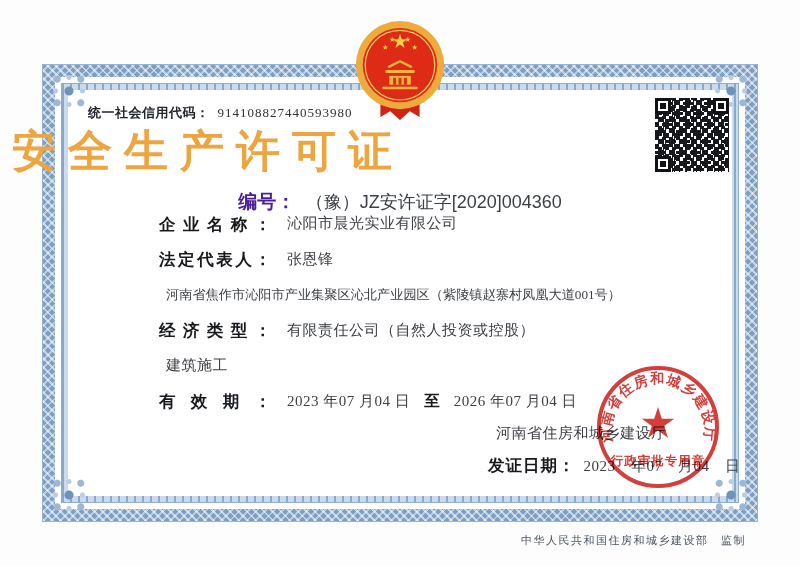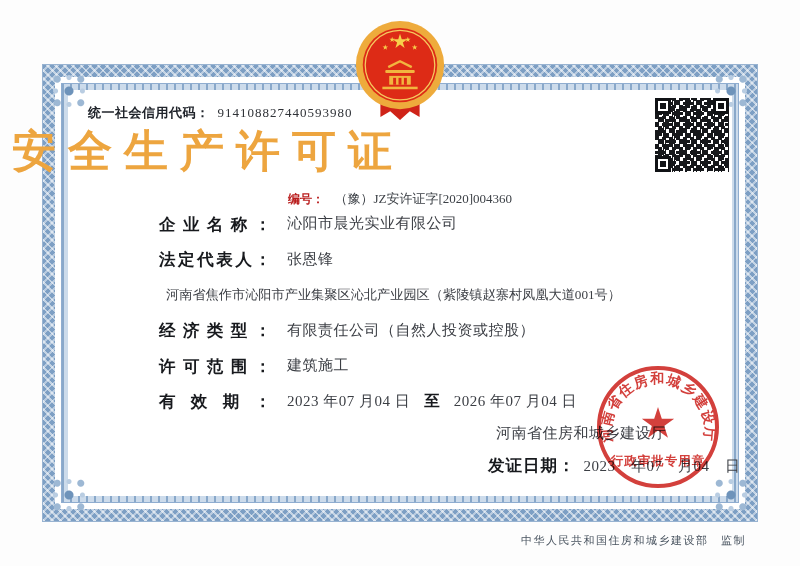--- a/index.html
+++ b/index.html
@@ -51,22 +51,22 @@
   .credit-label{font-size:13px;font-weight:bold;color:#20242b;letter-spacing:.5px;}
   .credit-value{margin-left:8px;font-family:"Liberation Serif","DejaVu Serif",serif;font-size:13px;color:#2e3136;letter-spacing:1px;}
 
   
   .title{
     position:absolute;left:0;right:0;top:122px;z-index:3;
     text-align:left;font-size:44px;font-weight:bold;color:#eda53f;
     letter-spacing:12px;text-indent:12px;
   }
   .serial-row{position:absolute;left:0;right:0;top:189px;z-index:3;text-align:center;}
-  .serial-label{font-size:12px;font-weight:bold;color:#b91c1c;}
-  .serial-value{font-family:Liberation Serif, serif;font-size:13px;color:#3c4046;margin-left:6px;}
+  .serial-label{font-size:19px;font-weight:bold;color:#4c1d95;}
+  .serial-value{font-family:Liberation Sans, sans-serif;font-size:18px;color:#3c4046;margin-left:6px;}
 
   
   .qr{
     position:absolute;left:655px;top:98px;width:74px;height:74px;z-index:3;
     background:
       repeating-conic-gradient(#16181b 0% 25%, rgba(0,0,0,0) 0% 50%) 0px 0px/7px 7px,
       repeating-conic-gradient(#16181b 0% 25%, rgba(0,0,0,0) 0% 50%) 3px 2px/11px 11px,
       #fff;
   }
   .finder{position:absolute;width:16px;height:16px;border:3px solid #101215;background:#fff;box-sizing:border-box;}
@@ -168,21 +168,20 @@
     <span class="fvalue">张恩锋</span>
   </div>
   <div class="frow">
     <span class="fvalue small">河南省焦作市沁阳市产业集聚区沁北产业园区（紫陵镇赵寨村凤凰大道001号）</span>
   </div>
   <div class="frow">
     <span class="flabel">经济类型：</span>
     <span class="fvalue">有限责任公司（自然人投资或控股）</span>
   </div>
   <div class="frow">
-    <span class="flabel">许可范围：</span>
     <span class="fvalue">建筑施工</span>
   </div>
   <div class="frow">
     <span class="flabel">有效期：</span>
     <span class="fvalue">2023 年07 月04 日</span>
     <span class="to-word">至</span>
     <span class="fvalue" style="margin-left:0">2026 年07 月04 日</span>
   </div>
 </div>
 

